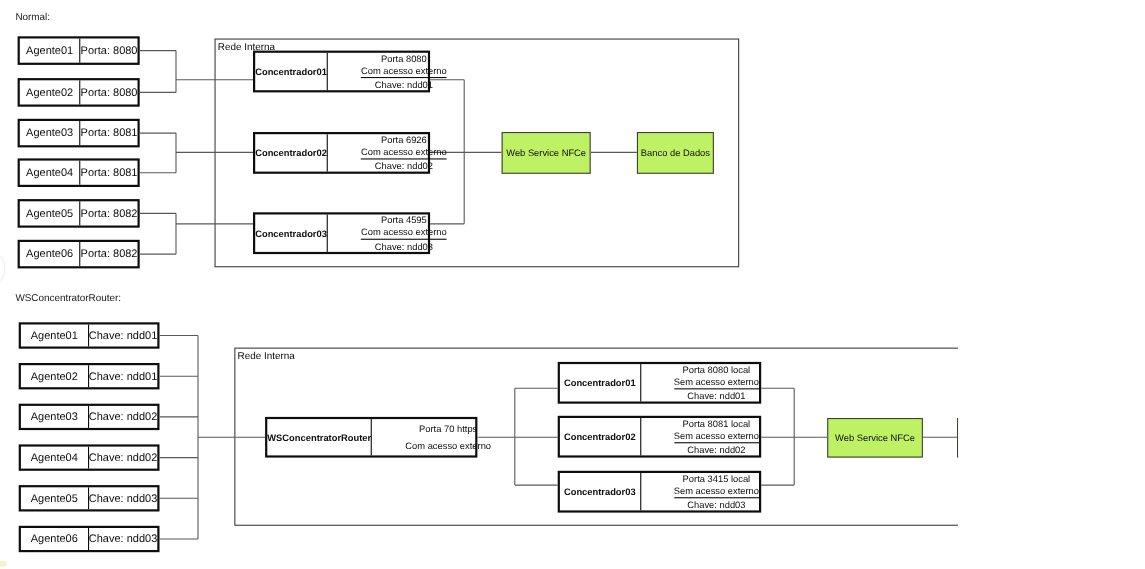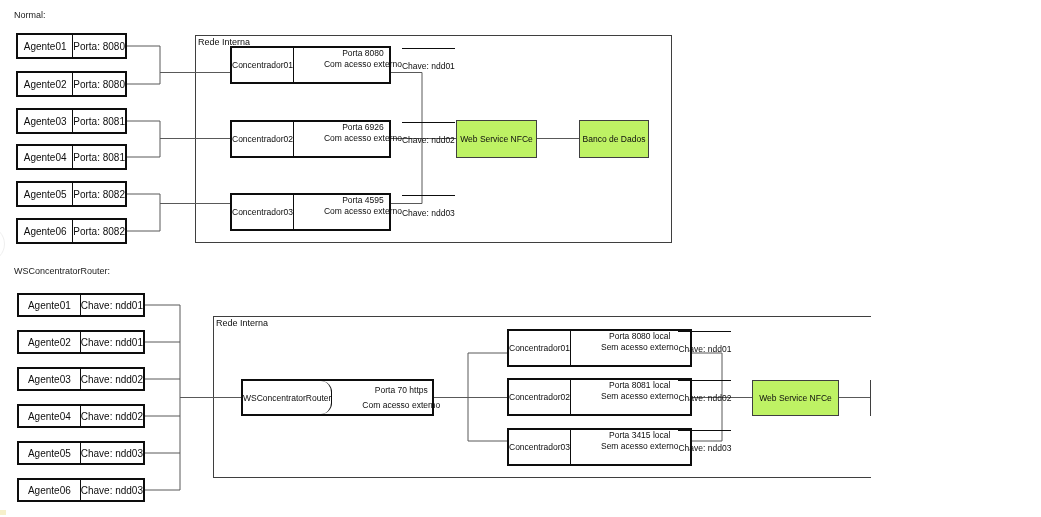--- a/index.html
+++ b/index.html
@@ -8,22 +8,22 @@
   .canvas { position: relative; width: 871px; height: 517px; background: #ffffff; overflow: hidden; }
   .wires { position: absolute; left: 0; top: 0; z-index: 1; }
   .dlabel { position: absolute; font-size: 9px; color: #1a1a1a; z-index: 2; white-space: nowrap; }
   .net { position: absolute; border: 1px solid #3f3f3f; z-index: 0; background: transparent; }
   .netlabel { position: absolute; left: 2px; top: 1px; font-size: 9px; white-space: nowrap; }
   .abox { position: absolute; display: flex; border: 2px solid #0d0d0d; background: #ffffff; z-index: 2; }
   .acell { display: flex; align-items: center; justify-content: center; font-size: 10px; white-space: nowrap; }
   .acell.left { border-right: 1px solid #0d0d0d; }
   .acell.right { flex: 1; }
   .cbox { position: absolute; display: flex; border: 2px solid #0d0d0d; background: #ffffff; z-index: 2; font-size: 8.5px; }
-  .cname { display: flex; align-items: center; justify-content: center; border-right: 1px solid #0d0d0d; white-space: nowrap; }
-  .cright { flex: 1; display: flex; flex-direction: row; margin-left: 30px; }
+  .cname { display: flex; align-items: center; justify-content: center; border-right: 1px solid #0d0d0d; white-space: nowrap; font-weight: bold; }
+  .cright { flex: 1; display: flex; flex-direction: column; margin-left: 30px; }
   .ctop { height: 22px; display: flex; flex-direction: column; justify-content: center; align-items: center; }
   .ctop div { line-height: 11px; white-space: nowrap; }
   .cchave { flex: 1; border-top: 1px solid #0d0d0d; display: flex; align-items: center; justify-content: center; white-space: nowrap; }
   .rtop { flex: 1; display: flex; flex-direction: column; justify-content: space-around; align-items: center; padding: 2px 0; }
   .rtop div { line-height: 10px; white-space: nowrap; }
   .sbox { position: absolute; border: 1px solid #3f3f3f; background: #bef264; display: flex; align-items: center; justify-content: center; font-size: 8.5px; z-index: 2; text-align: center; white-space: nowrap; }
 </style>
 </head>
 <body>
 
@@ -146,21 +146,21 @@
   <div class="abox" style="left:17px; top:478px; width:128px; height:24px;">
     <div class="acell left" style="width:66px;">Agente06</div>
     <div class="acell right">Chave: ndd03</div>
   </div>
 
   <div class="net" style="left:213px; top:316px; width:744px; height:162px;">
     <span class="netlabel">Rede Interna</span>
   </div>
 
   <div class="cbox" style="left:241px; top:379px; width:193px; height:37px;">
-    <div class="cname" style="width:101px;border-radius:11px;">WSConcentratorRouter</div>
+    <div class="cname" style="width:101px;">WSConcentratorRouter</div>
     <div class="cright">
       <div class="rtop">
         <div>Porta 70 https</div>
         <div>Com acesso externo</div>
       </div>
     </div>
   </div>
 
   <div class="cbox" style="left:507px; top:329px; width:185px; height:38px;">
     <div class="cname" style="width:79px;">Concentrador01</div>

